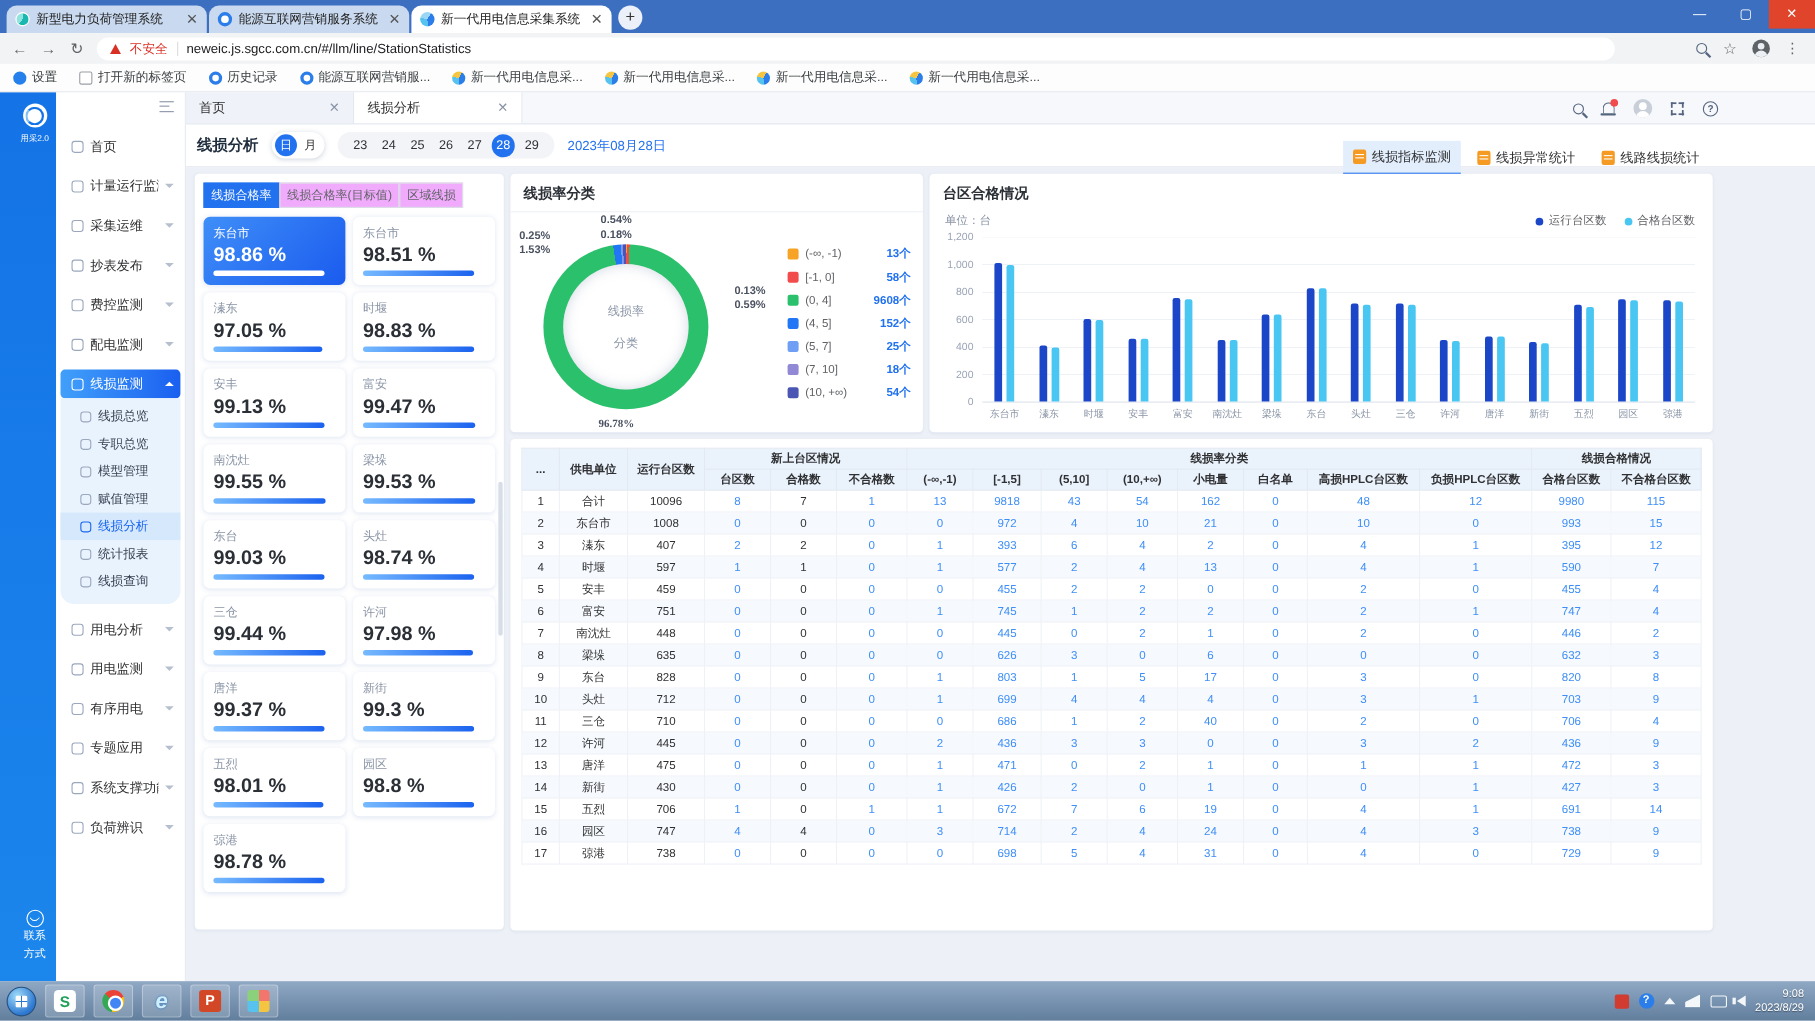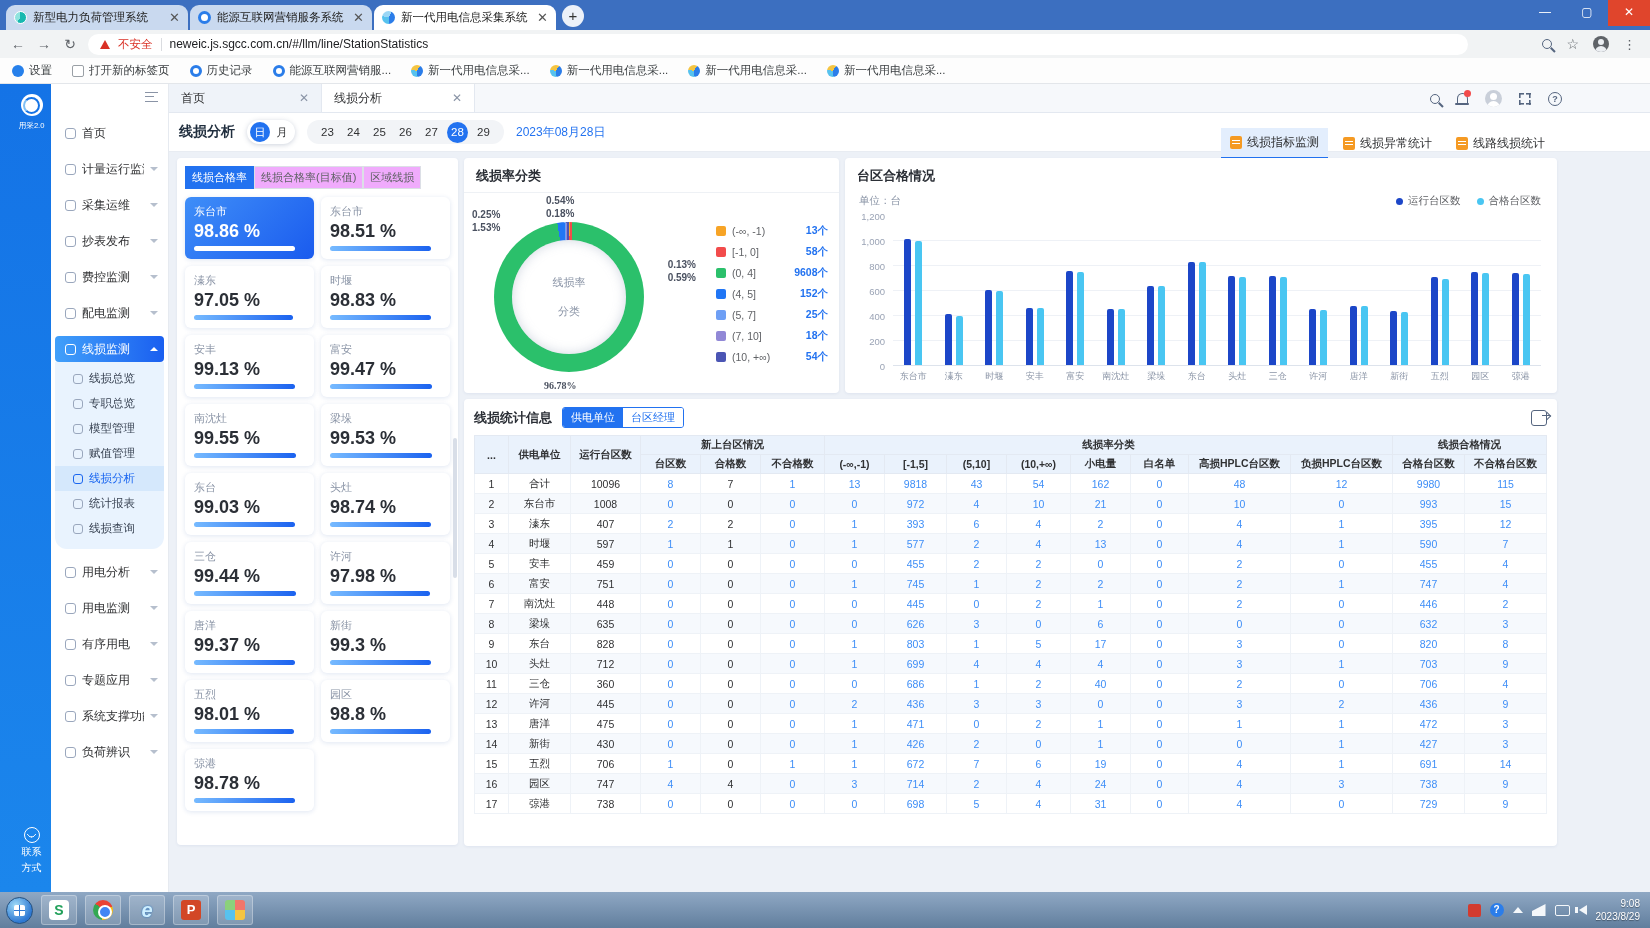--- a/index.html
+++ b/index.html
@@ -711,28 +711,20 @@
                 <span>唐洋</span>
                 <span>新街</span>
                 <span>五烈</span>
                 <span>园区</span>
                 <span>弶港</span>
               </div>
           </div>
         </div>
 
         <div class="card table-card">
-          <div class="tc-head">
-            <span class="tc-title">线损统计信息</span>
-            <div class="tgl-box" id="toggles">
-                <span class="tgl active">供电单位</span>
-                <span class="tgl">台区经理</span>
-              </div>
-            <span class="export"></span>
-          </div>
           <table>
             <colgroup>
               <col style="width:34px">
                 <col style="width:62px">
                 <col style="width:70px">
               <col style="width:60px">
                 <col style="width:60px">
                 <col style="width:64px">
               <col style="width:60px">
                 <col style="width:62px">
@@ -947,21 +939,21 @@
                   <td class="blue">4</td>
                   <td class="blue">0</td>
                   <td class="blue">3</td>
                   <td class="blue">1</td>
                   <td class="blue">703</td>
                   <td class="blue">9</td>
                 </tr>
                 <tr>
                   <td>11</td>
                   <td>三仓</td>
-                  <td>360</td>
+                  <td>710</td>
                   <td class="blue">0</td>
                   <td>0</td>
                   <td class="blue">0</td>
                   <td class="blue">0</td>
                   <td class="blue">686</td>
                   <td class="blue">1</td>
                   <td class="blue">2</td>
                   <td class="blue">40</td>
                   <td class="blue">0</td>
                   <td class="blue">2</td>

